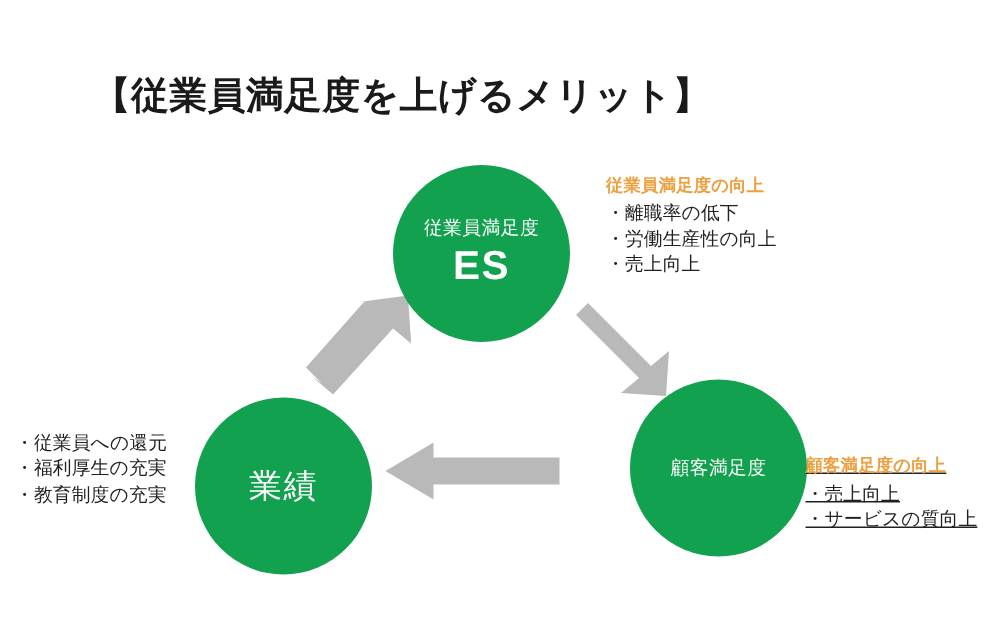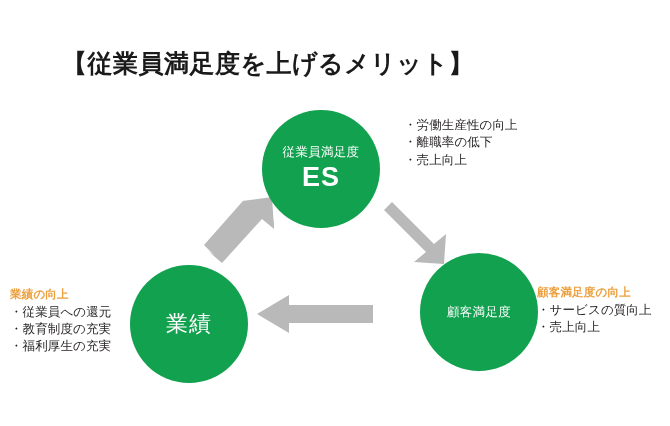--- a/index.html
+++ b/index.html
@@ -123,21 +123,22 @@
     white-space: nowrap;
     letter-spacing: 0.1px;
   }
 
   #callout-es {
     left: 404px;
     top: 117px;
   }
   #callout-cs {
     left: 537px;
-    top: 285px;
+    top: 304px;
+    text-decoration: underline;
   }
   #callout-gyoseki {
     left: 10px;
     top: 287px;
   }
 </style>
 </head>
 <body>
 
 <div id="page-title">【従業員満足度を上げるメリット】</div>
@@ -168,29 +169,29 @@
 
 <div class="node" id="node-cs">
   <div class="node-label">顧客満足度</div>
 </div>
 
 <div class="node" id="node-gyoseki">
   <div class="node-single">業績</div>
 </div>
 
 <div class="callout" id="callout-es">
+  <div class="callout-heading">従業員満足度の向上</div>
+  <div class="callout-item">・離職率の低下</div>
   <div class="callout-item">・労働生産性の向上</div>
-  <div class="callout-item">・離職率の低下</div>
   <div class="callout-item">・売上向上</div>
 </div>
 
 <div class="callout" id="callout-cs">
   <div class="callout-heading">顧客満足度の向上</div>
+  <div class="callout-item">・売上向上</div>
   <div class="callout-item">・サービスの質向上</div>
-  <div class="callout-item">・売上向上</div>
 </div>
 
 <div class="callout" id="callout-gyoseki">
-  <div class="callout-heading">業績の向上</div>
   <div class="callout-item">・従業員への還元</div>
+  <div class="callout-item">・福利厚生の充実</div>
   <div class="callout-item">・教育制度の充実</div>
-  <div class="callout-item">・福利厚生の充実</div>
 </div>
 
 </body></html>

